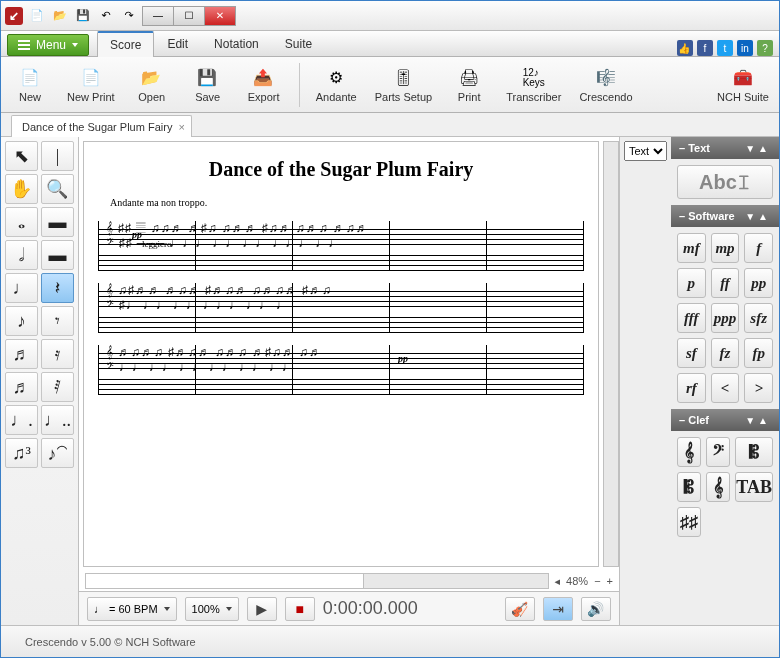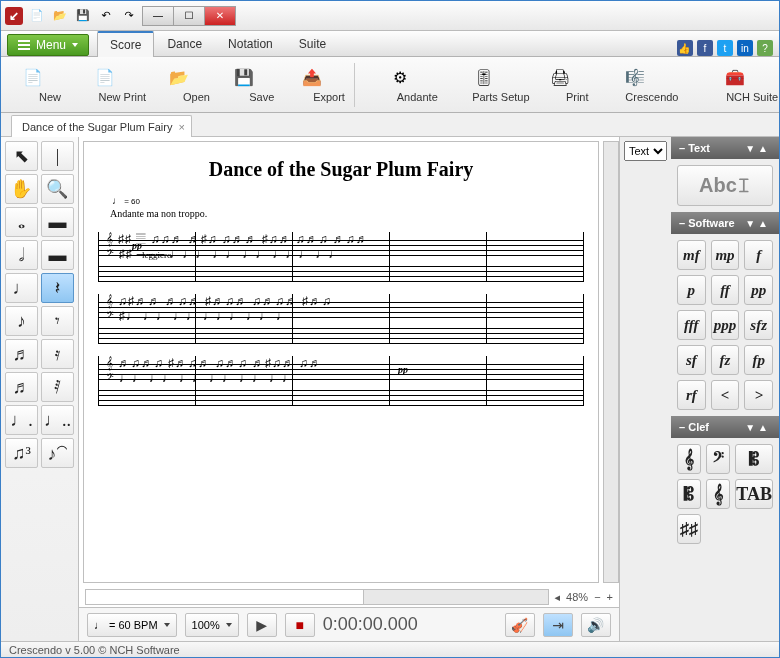--- a/index.html
+++ b/index.html
@@ -24,21 +24,21 @@
 .tabs { display: flex; align-self: flex-end; margin-left: 4px; }
 .tab { height: 24px; padding: 12px 12px; display: flex; align-items: center; cursor: pointer; color: #333; border: 1px solid transparent; border-bottom: none; margin-bottom: -1px; font-size: 12px; }
 .tab.active { background: #f6f6f6; border-color: #b2b2b2; border-top: 2px solid #3a7fc7; border-radius: 2px 2px 0 0; }
 .tabrow .socials { margin-left: auto; margin-right: 6px; display: flex; gap: 4px; align-items: center; }
 .tabrow .socials span { width: 16px; height: 16px; border-radius: 2px; display: inline-flex; align-items: center; justify-content: center; font-size: 10px; color: #fff; cursor: pointer; }
 
 
 .ribbon { height: 56px; background: linear-gradient(#fbfbfb,#ececec); border-bottom: 1px solid #b2b2b2; display: flex; align-items: center; padding: 0 8px; gap: 14px; }
 .ribbon .rbtn { display: flex; flex-direction: column; align-items: center; gap: 2px; cursor: pointer; padding: 2px 2px; min-width: 42px; }
 .ribbon .ricon { width: 24px; height: 22px; display: flex; align-items: center; justify-content: center; font-size: 16px; }
-.ribbon .rlabel { font-size: 11px; color: #333; white-space: nowrap; padding-left: 34px; }
+.ribbon .rlabel { font-size: 11px; color: #333; white-space: nowrap; }
 .ribbon .sep { width: 1px; height: 44px; background: #c8c8c8; }
 .ribbon .spacer { flex: 1; }
 
 
 .doctabs { height: 24px; background: #f0f0f0; border-bottom: 1px solid #bfbfbf; display: flex; align-items: flex-end; padding-left: 10px; }
 .doctab { height: 22px; padding: 0 6px 0 10px; background: #fff; border: 1px solid #bfbfbf; border-bottom: none; border-radius: 2px 2px 0 0; display: flex; align-items: center; gap: 6px; font-size: 11px; color: #333; margin-bottom: -1px; }
 .doctab .x { color: #888; cursor: pointer; }
 
 
 .workspace { flex: 1; display: flex; min-height: 0; }
@@ -71,25 +71,25 @@
 
 .rightpanel { width: 160px; background: #eee; border-left: 1px solid #bfbfbf; display: flex; flex-direction: row; }
 .rightpanel select { margin: 4px; height: 20px; font-size: 11px; }
 .accordion { flex: 1; overflow-y: auto; }
 .sect-head { height: 22px; background: linear-gradient(#8a8a8a,#5e5e5e); color: #fff; display: flex; align-items: center; padding: 0 8px; font-size: 11px; font-weight: bold; cursor: pointer; }
 .sect-head .toggles { margin-left: auto; font-size: 10px; letter-spacing: 3px; }
 .sect-body { padding: 6px; display: grid; gap: 5px; }
 .sect-body.g1 { grid-template-columns: 1fr; }
 .sect-body.g3 { grid-template-columns: repeat(3,1fr); }
 .palbtn { height: 30px; border: 1px solid #bcbcbc; border-radius: 3px; background: linear-gradient(#fdfdfd,#e6e6e6); display: flex; align-items: center; justify-content: center; font-family: "Times New Roman", serif; font-style: italic; font-weight: bold; font-size: 15px; cursor: pointer; color: #222; }
-.palbtn.big { height: 41px; font-size: 20px; font-style: normal; font-family: serif; color: #888; text-align: right; }
+.palbtn.big { height: 34px; font-size: 20px; font-style: normal; font-family: serif; color: #888; text-align: right; }
 .palbtn.clef { font-style: normal; font-size: 18px; }
 
 
-.statusbar { height: 16px; border-top: 1px solid #bfbfbf; background: linear-gradient(#f8f8f8,#e8e8e8); font-size: 11px; color: #555; display: flex; align-items: center; padding: 0 8px; }
+.statusbar { height: 32px; border-top: 1px solid #bfbfbf; background: linear-gradient(#f8f8f8,#e8e8e8); font-size: 11px; color: #555; display: flex; align-items: center; padding: 0 24px; }
 </style>
 </head>
 <body>
 
 <div class="window">
 
   <div class="titlebar">
     <span class="app-icon">↙</span>
     <div class="qat">
       <button>📄</button>
@@ -106,21 +106,21 @@
   </div>
 
   <div class="tabrow">
     <div class="menu-btn">
       <span class="ham"></span>
       <span>Menu</span>
       <span class="caret"></span>
     </div>
     <div class="tabs" id="tabs">
         <div class="tab active">Score</div>
-        <div class="tab">Dance</div>
+        <div class="tab">Edit</div>
         <div class="tab">Notation</div>
         <div class="tab">Suite</div>
       </div>
     <div class="socials" id="socials">
         <span style="background: rgb(59, 89, 152);">👍</span>
         <span style="background: rgb(59, 89, 152);">f</span>
         <span style="background: rgb(29, 161, 242);">t</span>
         <span style="background: rgb(10, 102, 194);">in</span>
         <span style="background: rgb(106, 168, 79);">?</span>
       </div>
@@ -152,20 +152,24 @@
         <span class="ricon">⚙</span>
         <span class="rlabel">Andante</span>
       </div>
     <div class="rbtn">
         <span class="ricon">🎚</span>
         <span class="rlabel">Parts Setup</span>
       </div>
     <div class="rbtn">
         <span class="ricon">🖨</span>
         <span class="rlabel">Print</span>
+      </div>
+    <div class="rbtn">
+        <span class="ricon" style="font-size:10px;line-height:1">12♪<br>Keys</span>
+        <span class="rlabel">Transcriber</span>
       </div>
     <div class="rbtn">
         <span class="ricon">🎼</span>
         <span class="rlabel">Crescendo</span>
       </div>
     <div class="spacer"></div>
     <div class="rbtn">
         <span class="ricon">🧰</span>
         <span class="rlabel">NCH Suite</span>
       </div>
@@ -199,21 +203,20 @@
         <div class="toolcell">♩.</div>
         <div class="toolcell">♩..</div>
         <div class="toolcell">♫³</div>
         <div class="toolcell">♪⁀</div>
       </div>
 
     <div class="canvaswrap">
       <div style="display:flex; flex:1; min-height:0;">
         <div class="canvas">
           <div class="score-title">Dance of the Sugar Plum Fairy</div>
-          <div style="font-size:10px;font-family:serif;margin-left:14px;">♩<span style="font-size:8px"> = 60</span></div>
           <span class="score-sub">Andante ma non troppo.</span>
           <div class="staffgroup">
             <div class="staffimg">
               <div class="barlines">
                   <span></span>
                   <span></span>
                   <span></span>
                   <span></span>
                   <span></span>
                   <span></span>

